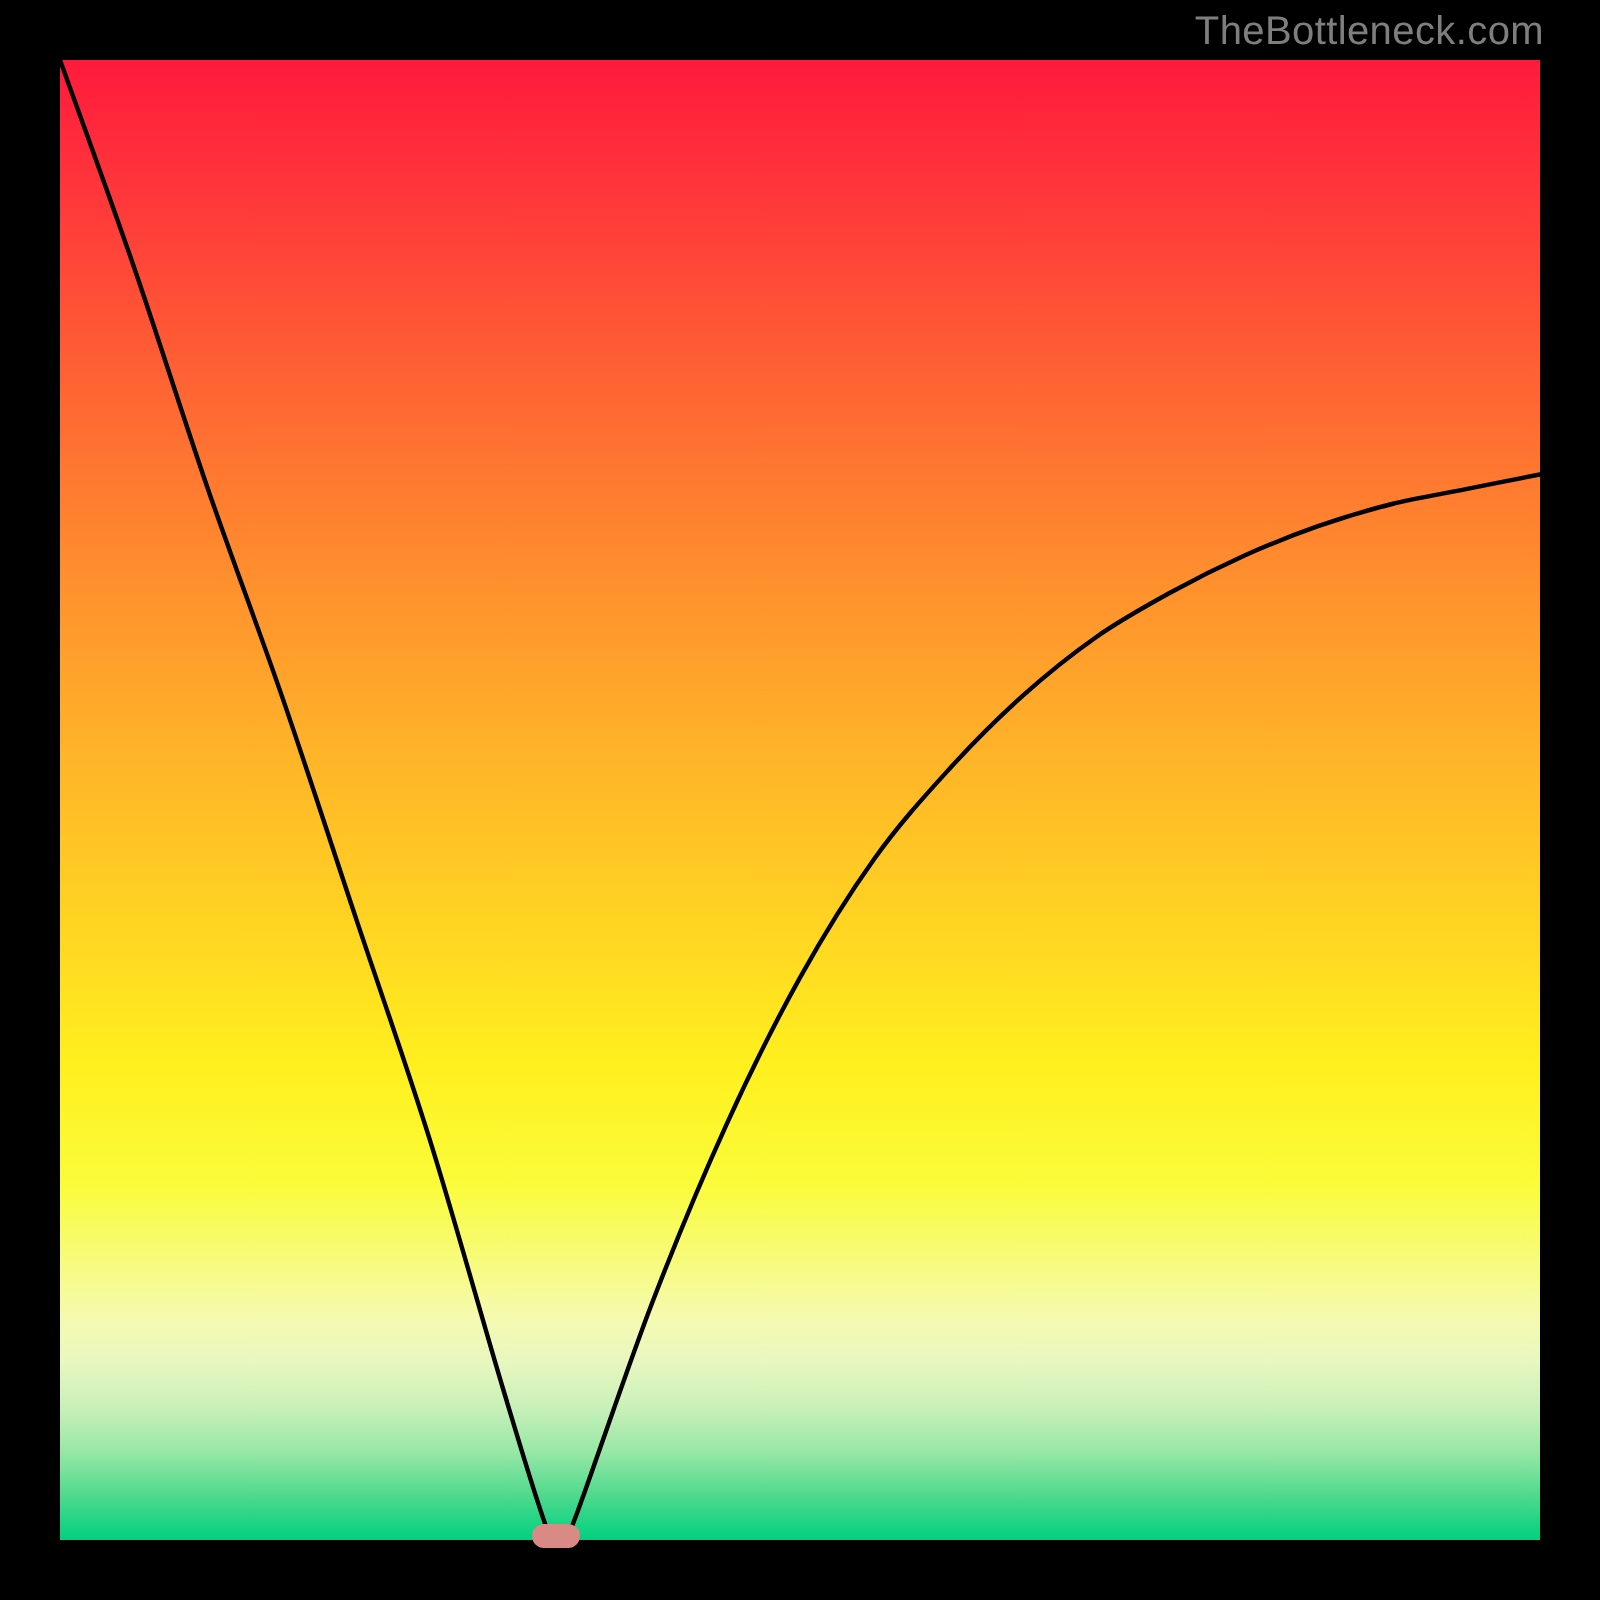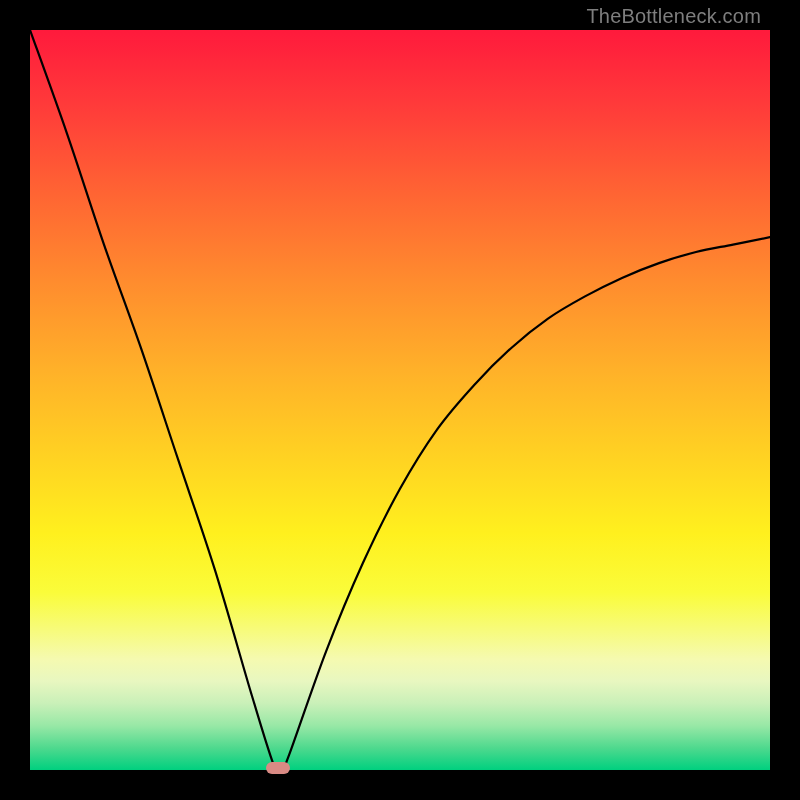--- a/index.html
+++ b/index.html
@@ -28,21 +28,21 @@
   }
   .curve { position: absolute; left: 0; top: 0; width: 740px; height: 740px; pointer-events: none; }
   .marker {
     position: absolute;
     width: 24px; height: 12px;
     border-radius: 6px;
     background: #d98a84;
   }
   .watermark {
     position: absolute;
-    top: 5px; right: 39px;
+    top: 5px; right: 28px;
     font-family: Arial, Helvetica, sans-serif;
     font-size: 20px;
     color: #7e7e7e;
     letter-spacing: 0.2px;
   }
 </style>
 </head>
 <body>
 
 <div class="wrap">

